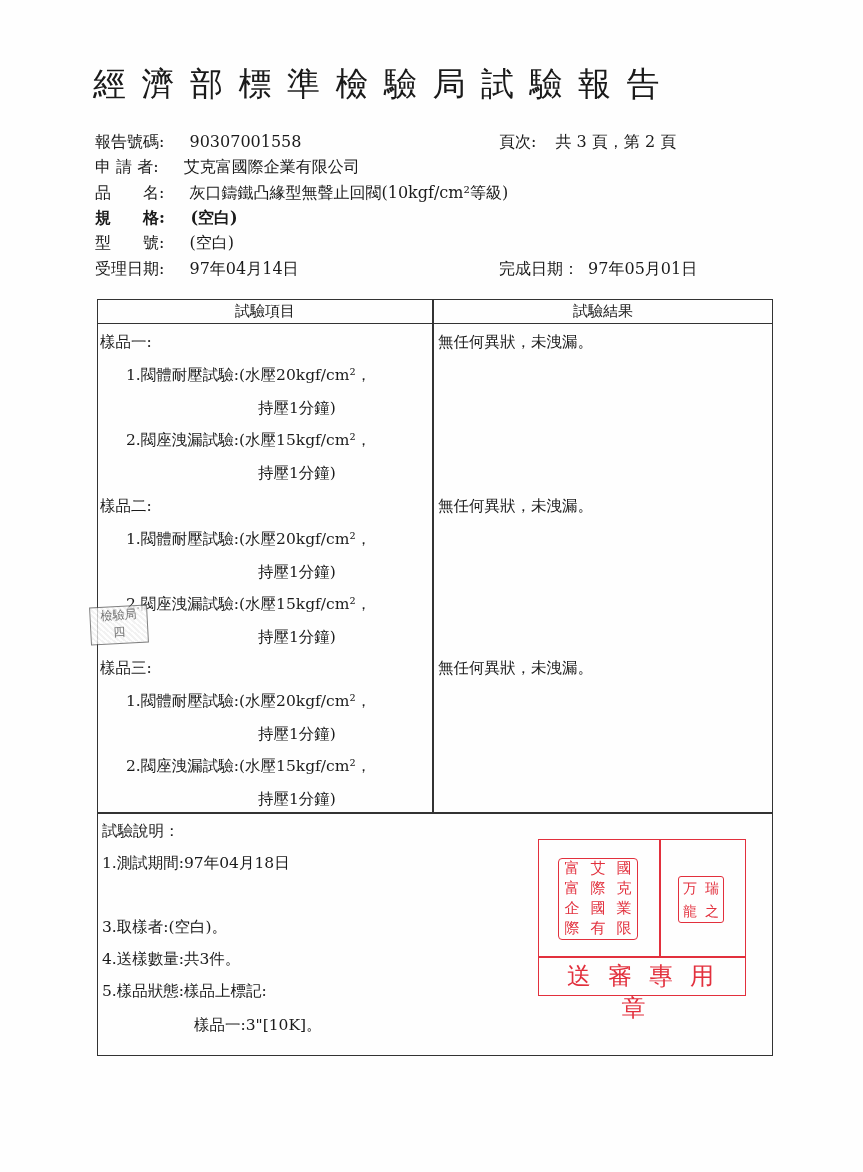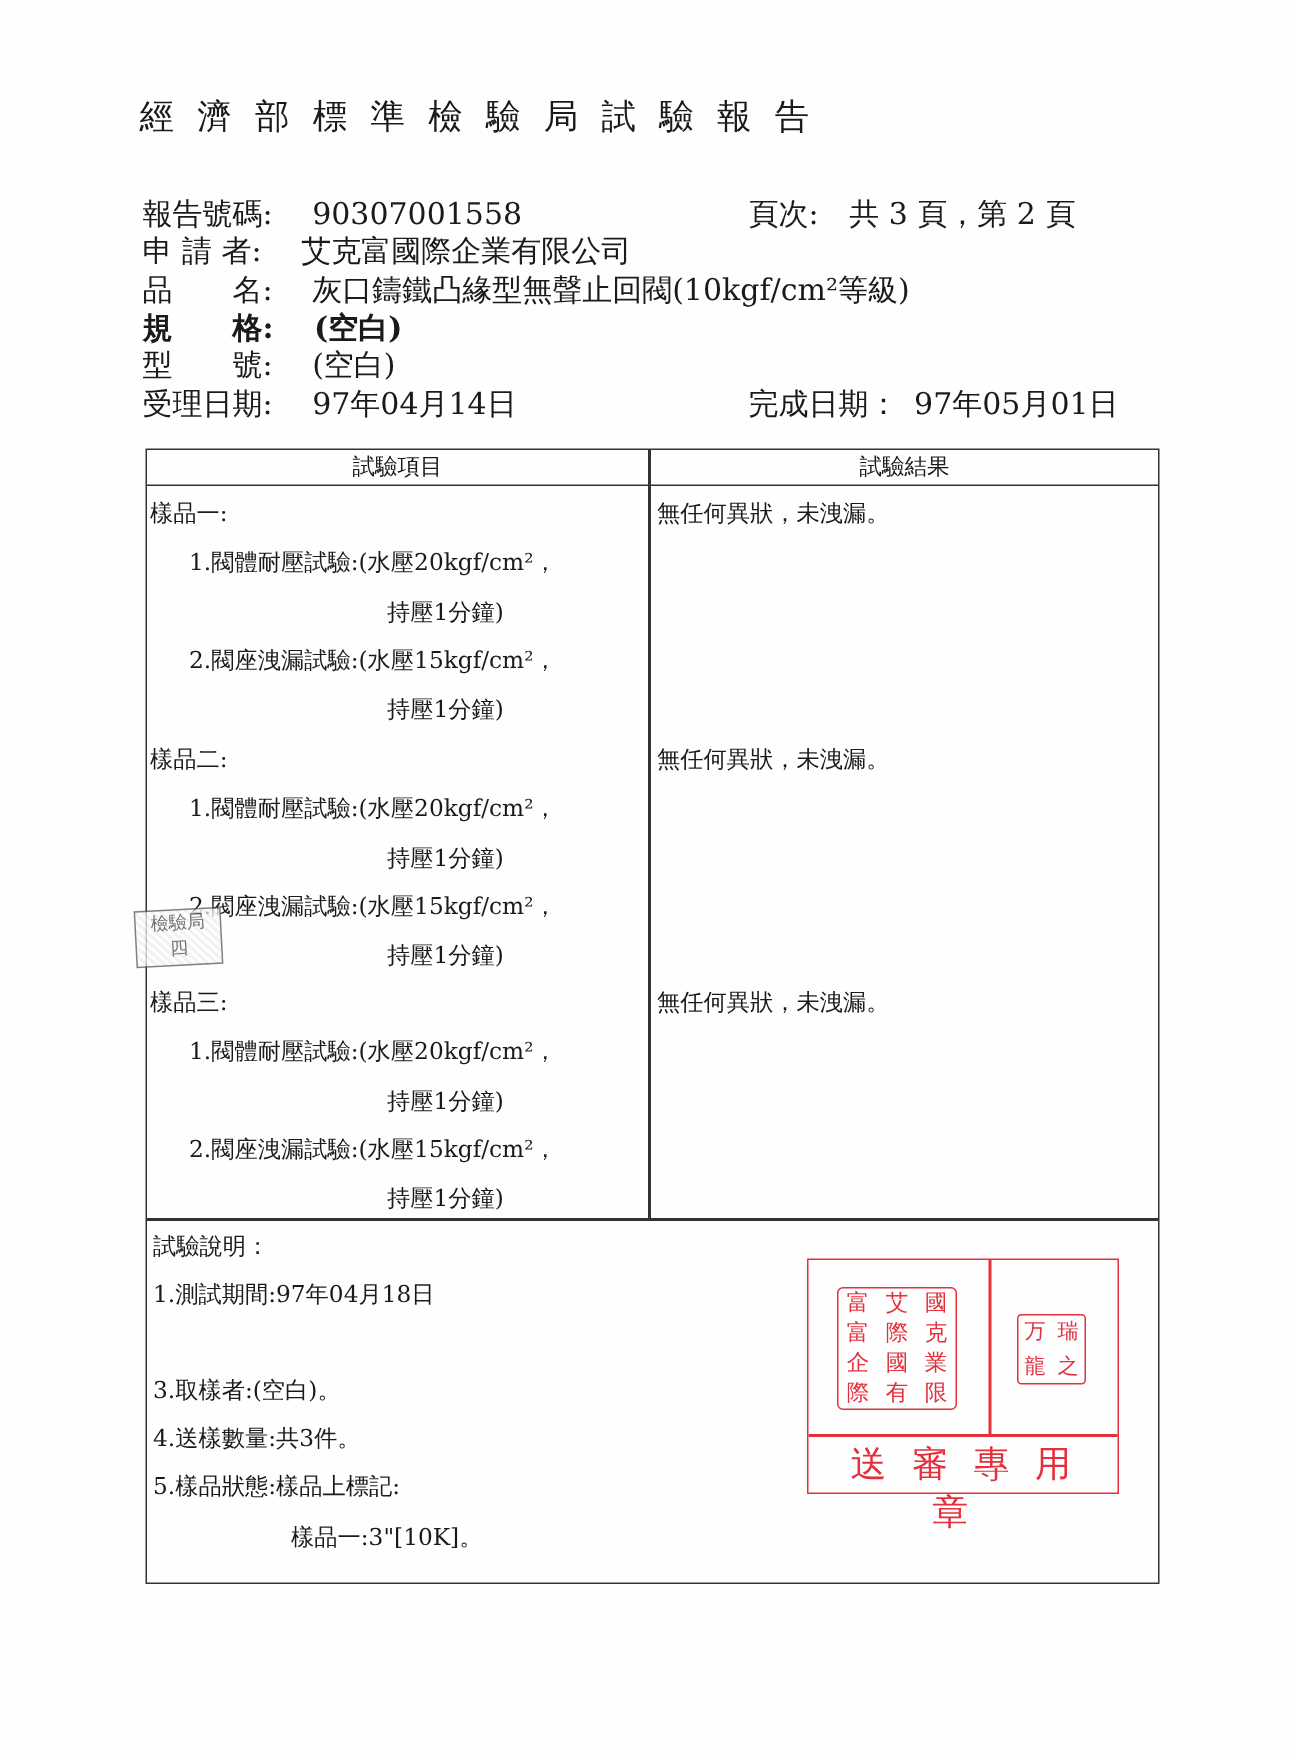--- a/index.html
+++ b/index.html
@@ -1,22 +1,22 @@
 <!DOCTYPE html>
 <html><head>
 <meta charset="utf-8">
 <style>
   html, body { margin:0; padding:0; }
   body {
     width:863px; height:1172px; background:#fefefe; position:relative; overflow:hidden;
     font-family: "DejaVu Serif", "Liberation Serif", serif; color:#1a1a1a;
   }
   .abs { position:absolute; white-space:nowrap; }
-  .title { left:93px; top:62px; font-size:23px; letter-spacing:15.5px; font-family:"DejaVu Sans","Liberation Sans",sans-serif; font-weight:normal; }
-  .meta { font-size:20px; line-height:20px; }
+  .title { left:93px; top:62px; font-size:33px; letter-spacing:15.5px; font-family:"DejaVu Sans","Liberation Sans",sans-serif; font-weight:normal; }
+  .meta { font-size:16px; line-height:20px; }
   .tbl { left:97px; top:299px; width:676px; height:757px; border:1.5px solid #333; box-sizing:border-box; }
   .hdr { position:absolute; left:0; top:0; width:100%; height:24px; border-bottom:1.5px solid #333; box-sizing:border-box; }
   .hdr-cell { position:absolute; top:0; height:22px; line-height:22px; font-size:15px; text-align:center; }
   .vline { position:absolute; left:334px; top:0; width:1.5px; height:513px; background:#333; }
   .hline { position:absolute; left:0; top:512px; width:100%; height:1.5px; background:#333; }
   .cell-text { position:absolute; font-size:15.5px; white-space:nowrap; }
   .stamp-box { position:absolute; left:538px; top:839px; width:208px; height:157px; border:1.5px solid #e2303d; box-sizing:border-box; }
   .stamp-div-v { position:absolute; left:120px; top:0; width:1.5px; height:116px; background:#e2303d; }
   .stamp-div-h { position:absolute; left:0; top:116px; width:100%; height:1.5px; background:#e2303d; }
   .stamp-caption { position:absolute; left:0; top:120px; width:100%; text-align:center; font-size:24px; letter-spacing:17px; color:#e2303d; text-indent:14px; }

